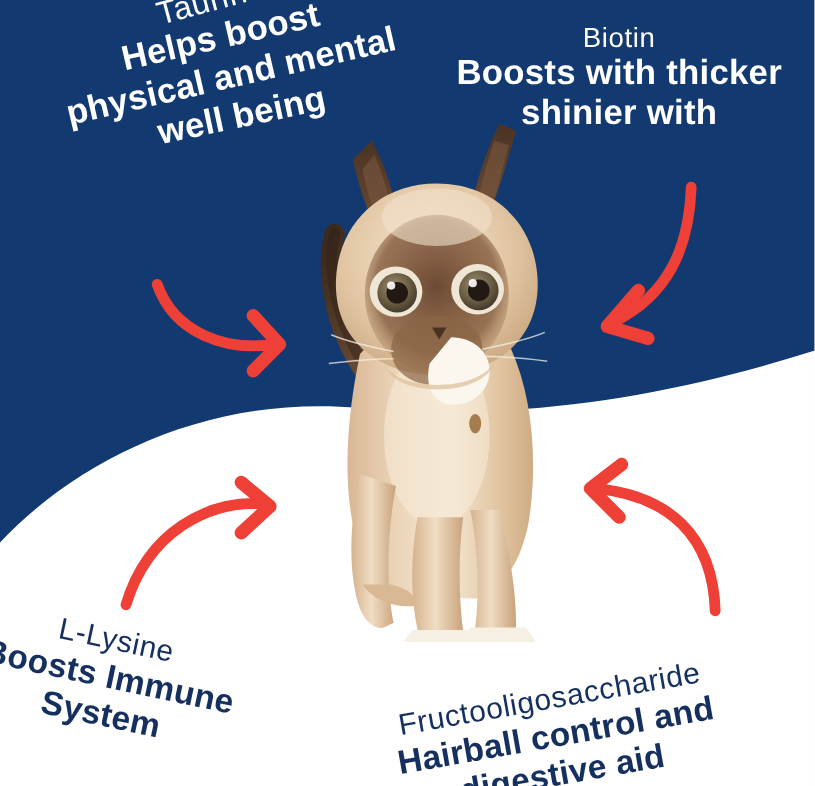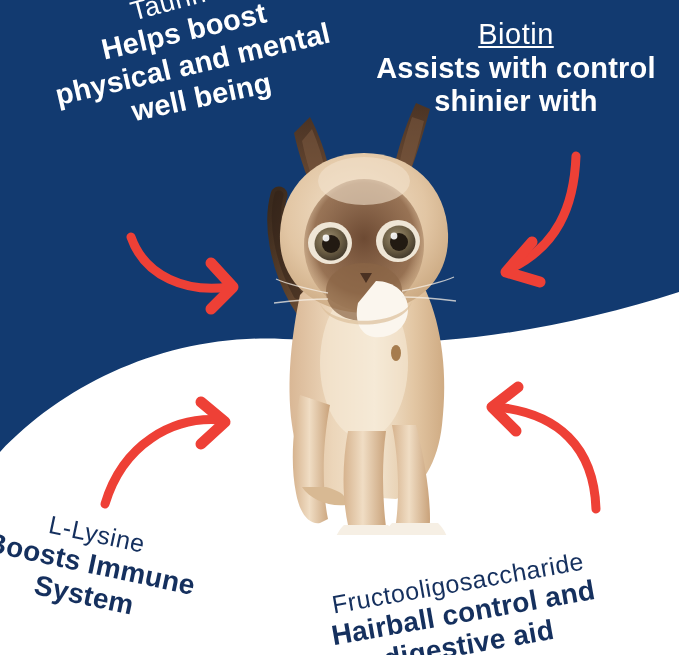--- a/index.html
+++ b/index.html
@@ -53,21 +53,21 @@
   #taurine-block .nutrient{font-size:27px;}
   #taurine-block .benefit{font-size:29px;}
   #taurine-line1{display:block;transform:rotate(2deg);}
   #taurine-line2{display:block;transform:rotate(2deg);}
   #taurine-line3{display:block;transform:rotate(3deg);}
 
   
   #biotin-block{
     left:358px;top:18px;width:316px;text-align:center;
   }
-  #biotin-block .nutrient{font-size:29px;text-decoration:underline;}
+  #biotin-block .nutrient{font-size:23px;}
   #biotin-block .benefit{font-size:29px;}
 
   
   #lysine-block{
     left:-4px;top:498px;
     transform:rotate(12deg);
     transform-origin:0 0;
     text-align:center;
   }
   #lysine-block .nutrient{font-size:25px;}
@@ -230,21 +230,21 @@
 
   <div class="txt on-blue" id="taurine-block">
     <span class="nutrient line" id="taurine-name">Taurine</span>
     <span class="benefit line" id="taurine-line1">Helps boost</span>
     <span class="benefit line" id="taurine-line2">physical and mental</span>
     <span class="benefit line" id="taurine-line3">well being</span>
   </div>
 
   <div class="txt on-blue" id="biotin-block">
     <span class="nutrient line">Biotin</span>
-    <span class="benefit line">Assists with control</span>
+    <span class="benefit line">Boosts with thicker</span>
     <span class="benefit line">shinier with</span>
   </div>
 
   <div class="txt on-white" id="lysine-block">
     <span class="nutrient line">L-Lysine</span>
     <span class="benefit line">Boosts Immune</span>
     <span class="benefit line">System</span>
   </div>
 
   <div class="txt on-white" id="fos-block">

